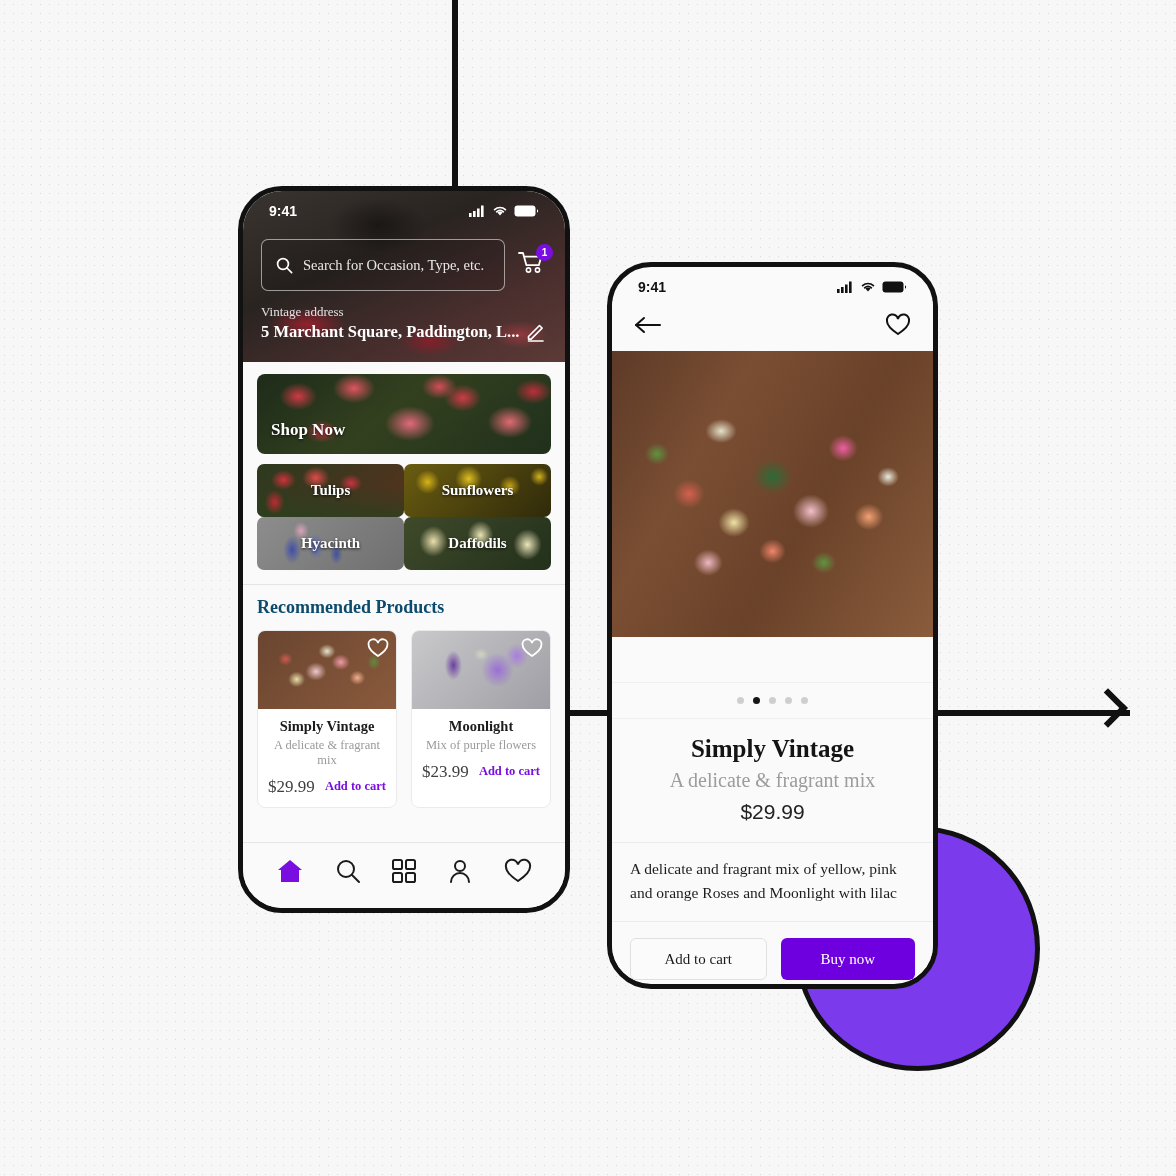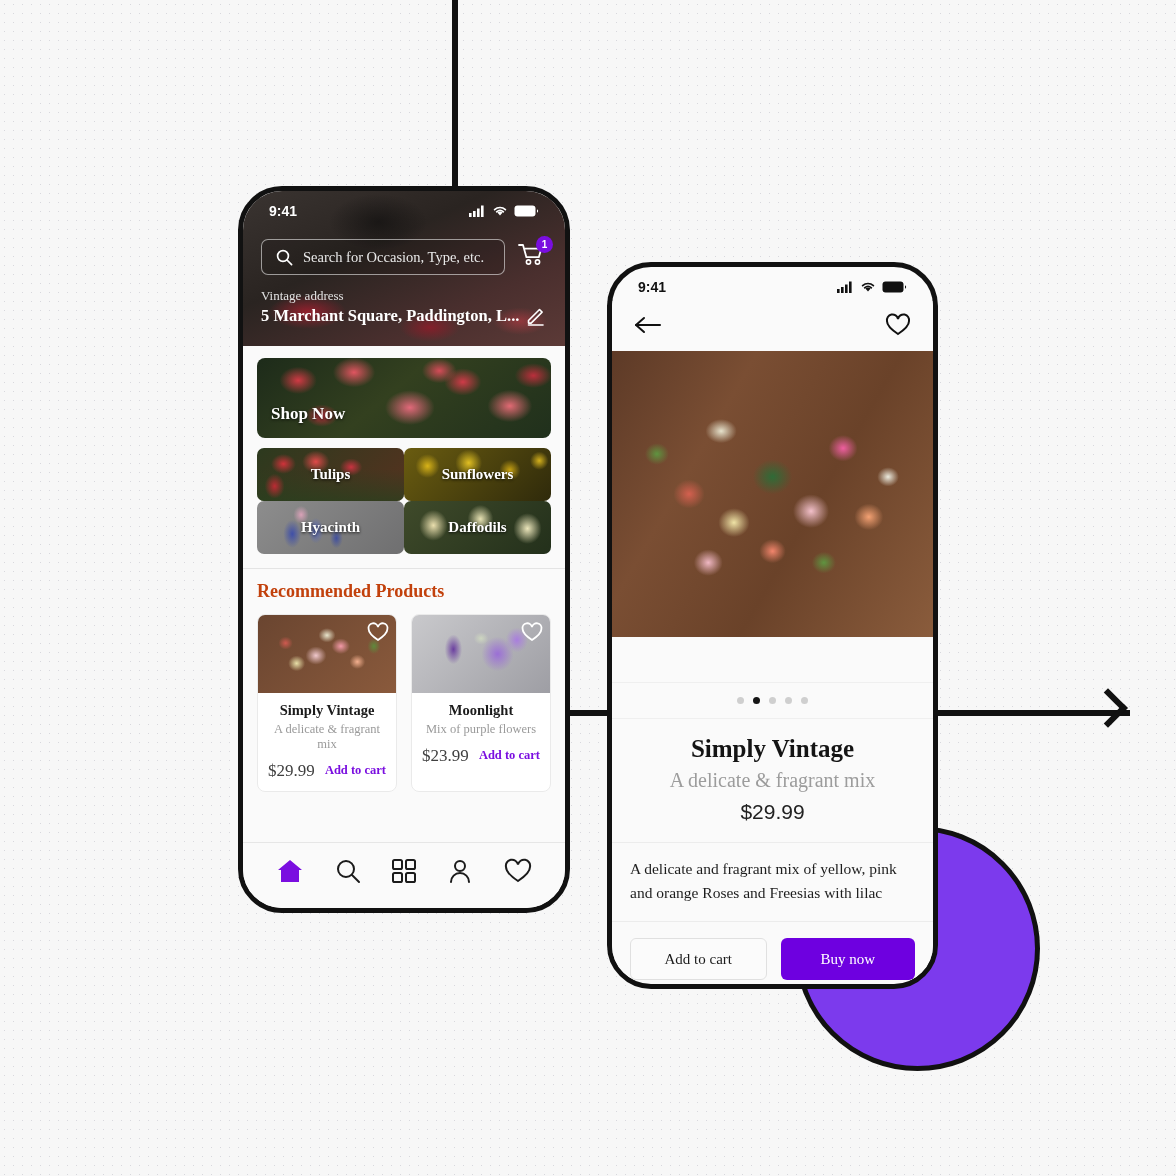--- a/index.html
+++ b/index.html
@@ -79,21 +79,21 @@
     pointer-events:none;
   }
   .home-header > * { position: relative; z-index: 2; }
 
   .search-row {
     display: flex; align-items: center; gap: 12px;
     padding: 14px 18px 6px 18px;
   }
   .search-box {
     flex: 1; display: flex; align-items: center; gap: 10px;
-    height: 36px; padding: 0 14px;
+    height: 52px; padding: 0 14px;
     border: 1px solid rgba(255,255,255,.55);
     border-radius: 7px;
     background: rgba(0,0,0,.12);
   }
   .search-box .ph {
     color: #e9e9e9; font-size: 14.5px;
     font-family: "Liberation Serif", serif;
   }
   .cart-wrap { position: relative; width: 30px; height: 32px; }
   .cart-badge {
@@ -175,21 +175,21 @@
       radial-gradient(ellipse 12px 14px at 30% 26%, #d9a2b8, transparent 64%); }
   .cat-daffodils { background: linear-gradient(135deg,#3f4a2a,#23301b); }
   .cat-daffodils::before{ content:""; position:absolute; inset:0; background:
       radial-gradient(ellipse 22px 24px at 20% 46%, #eadfae, transparent 64%),
       radial-gradient(ellipse 20px 22px at 52% 34%, #e8e3b4, transparent 64%),
       radial-gradient(ellipse 22px 24px at 84% 52%, #ece6bb, transparent 64%); }
 
   .section-divider { border-top: 1px solid #e4e4e4; margin: 14px -14px 0 -14px; }
 
   .section-title {
-    font-size: 18px; font-weight: bold; color: #c2410c;
+    font-size: 18px; font-weight: bold; color: #0c4a6e;
     padding: 12px 0 0 0;
   }
 
   .prod-grid {
     margin-top: 12px;
     display: grid; grid-template-columns: 1fr 1fr; gap: 14px;
   }
   .prod-card {
     border: 1px solid #eaeaea; border-radius: 8px;
     background: #fff; overflow: hidden;
@@ -486,19 +486,19 @@
     <span class="dot"></span>
     <span class="dot"></span>
   </div>
 
   <div class="detail-meta">
     <div class="detail-title">Simply Vintage</div>
     <div class="detail-sub">A delicate &amp; fragrant mix</div>
     <div class="detail-price">$29.99</div>
   </div>
 
-  <div class="detail-desc">A delicate and fragrant mix of yellow, pink and orange Roses and Freesias with lilac</div>
+  <div class="detail-desc">A delicate and fragrant mix of yellow, pink and orange Roses and Moonlight with lilac</div>
 
   <div class="detail-actions">
     <div class="btn btn-outline">Add to cart</div>
     <div class="btn btn-primary">Buy now</div>
   </div>
 </div>
 
 </body></html>

